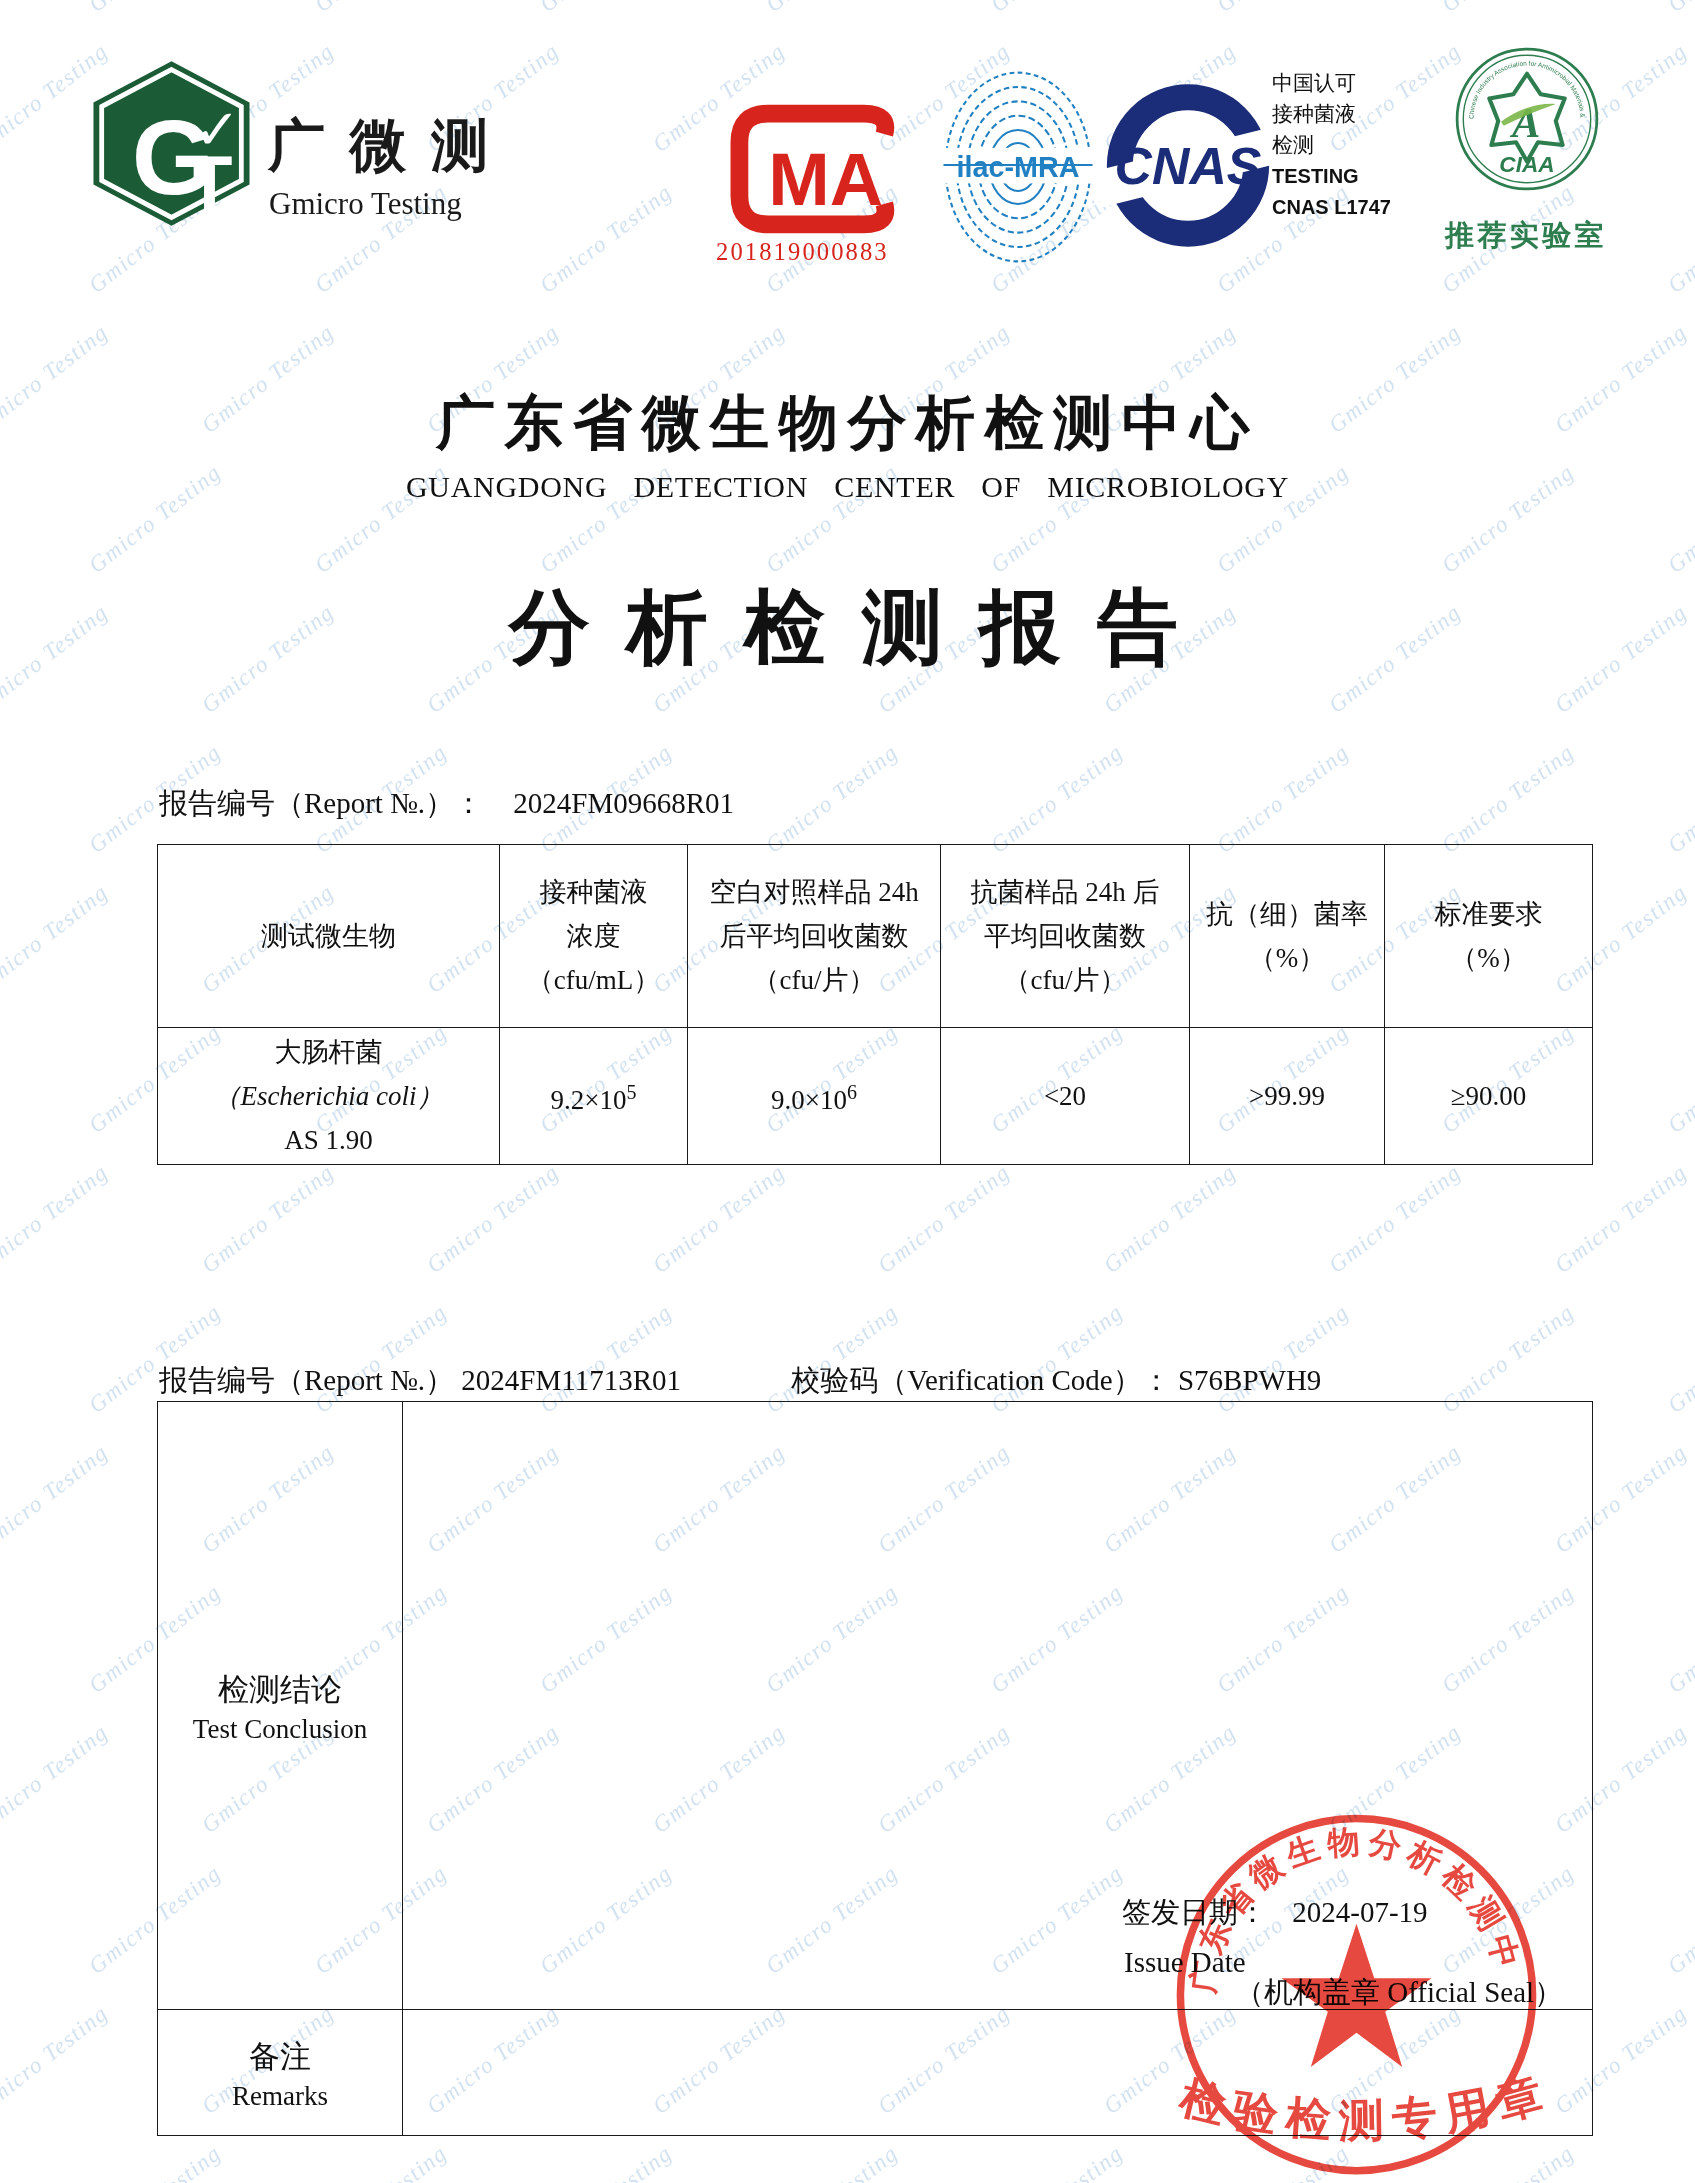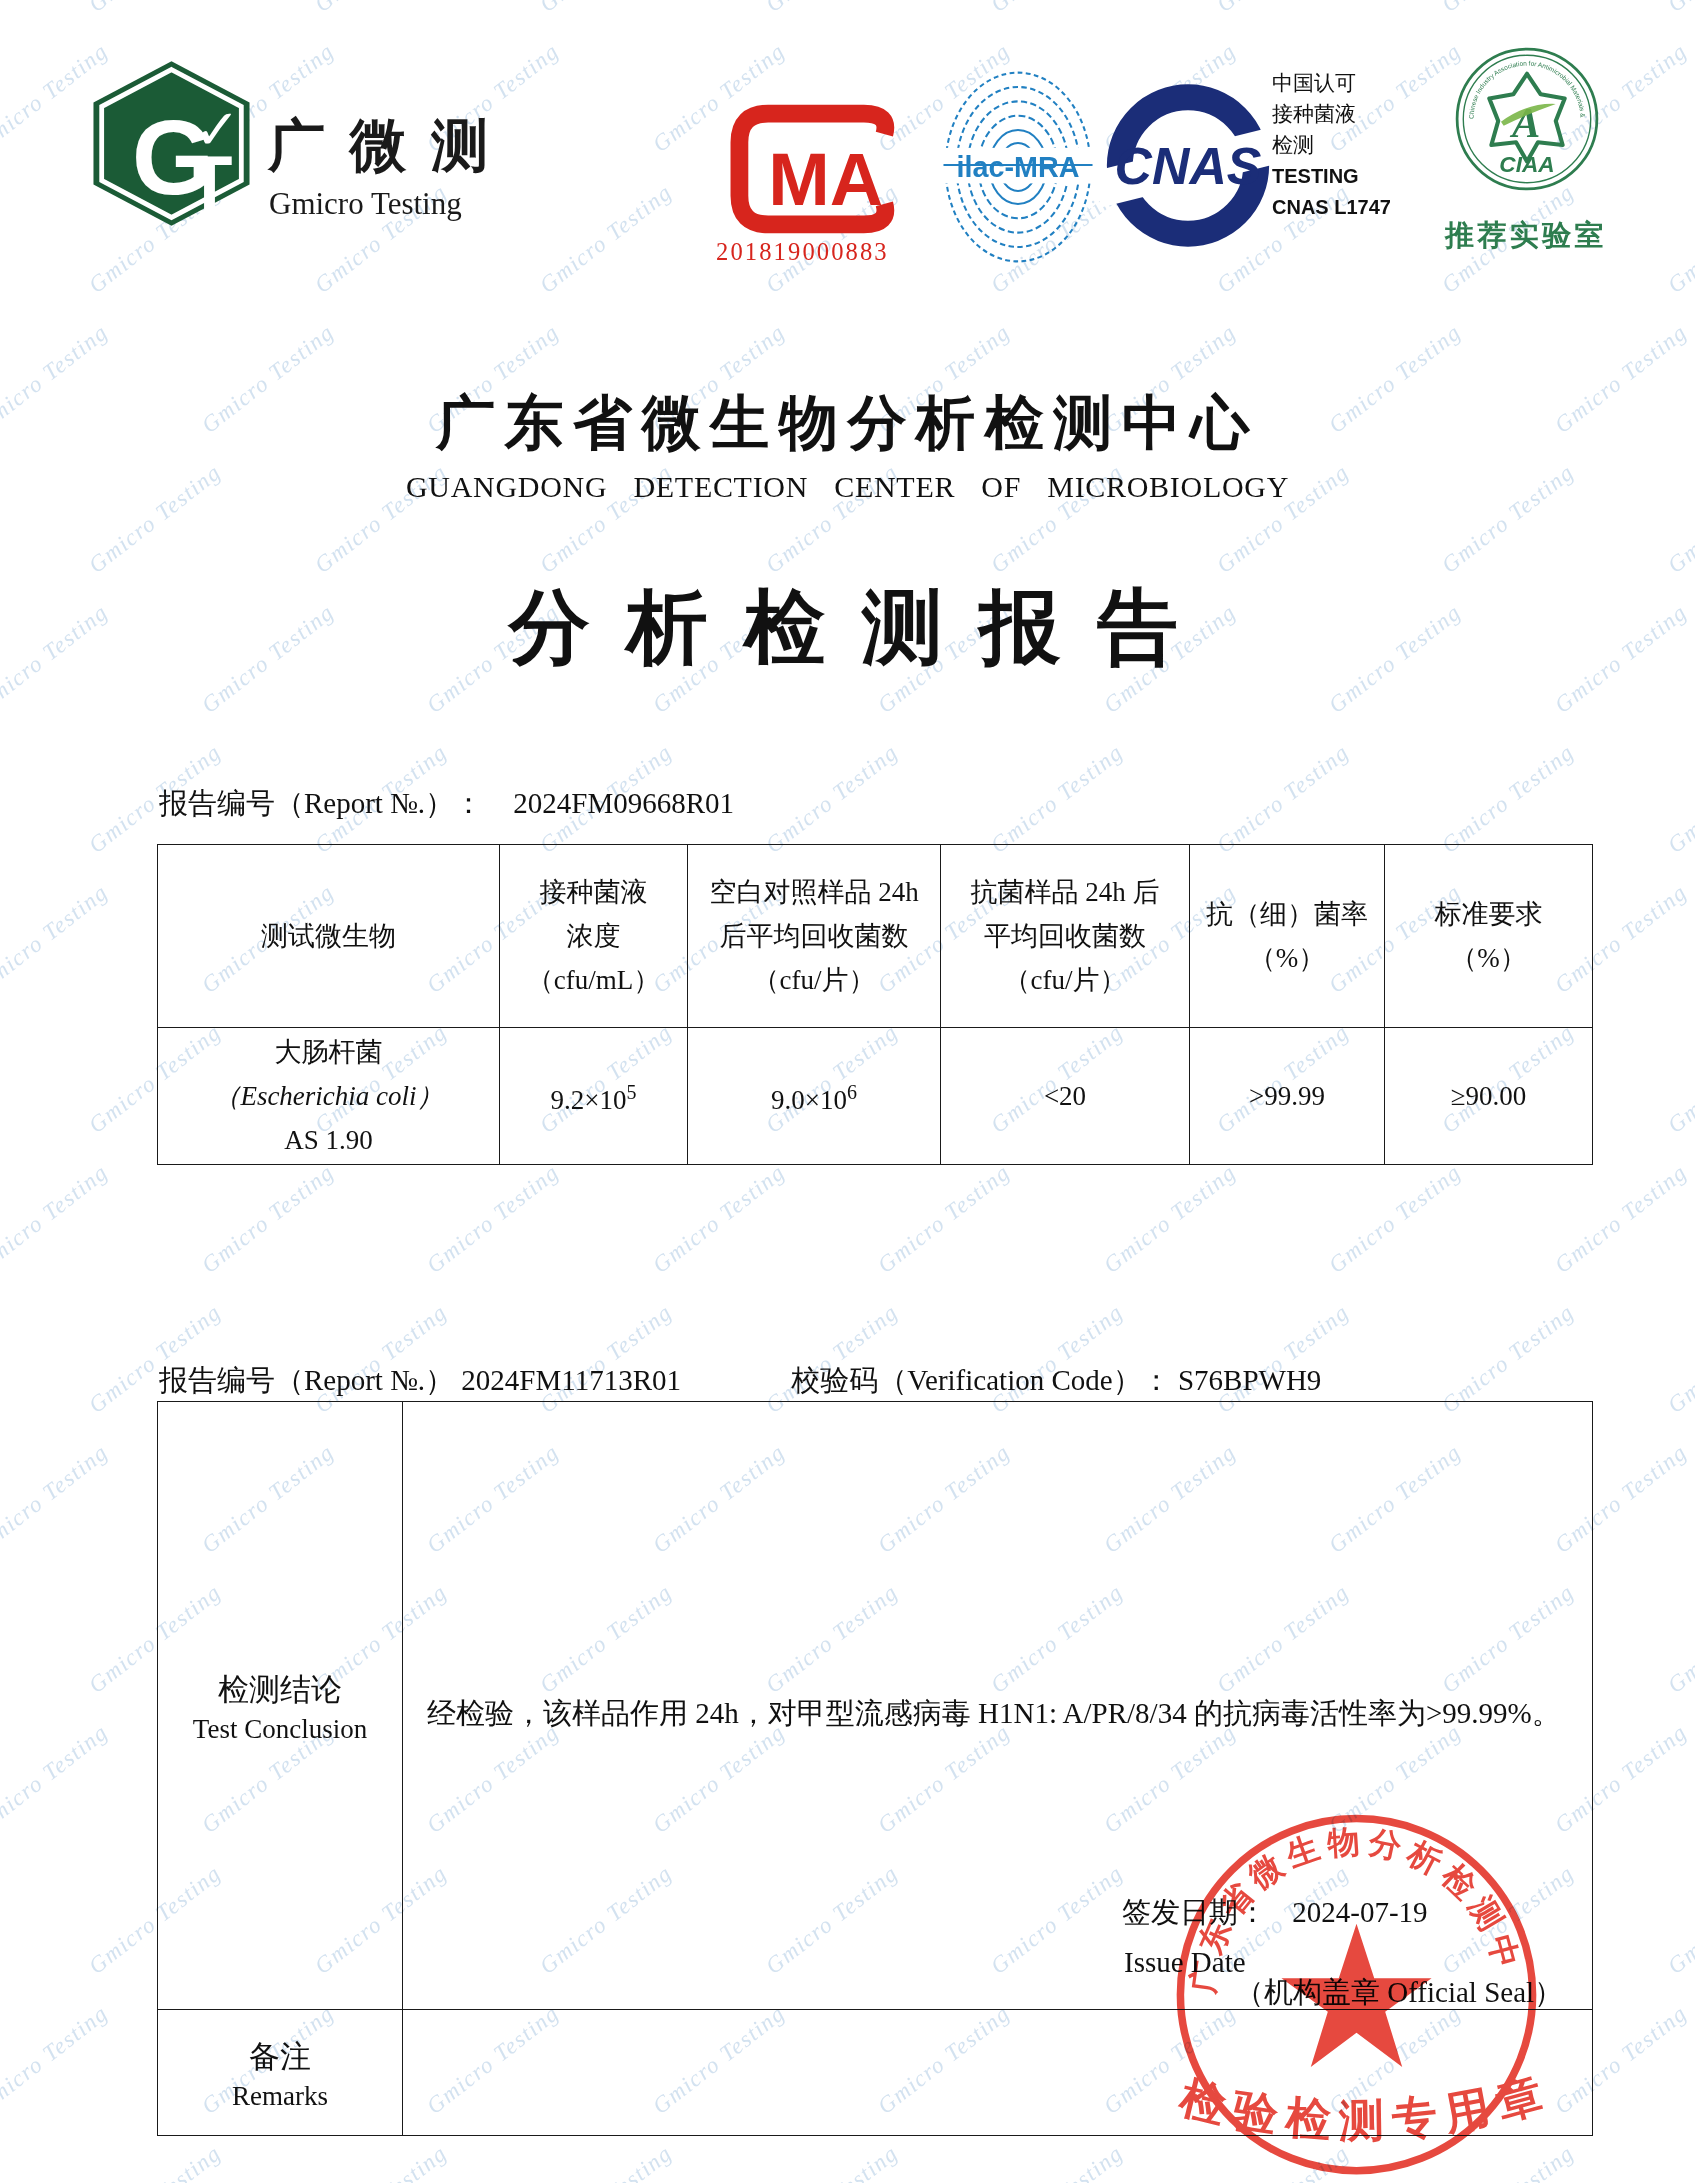--- a/index.html
+++ b/index.html
@@ -340,21 +340,20 @@
     <tr style="height:126px">
       <td>
         <div class="lblcell">备注</div>
         <div class="lblen">Remarks</div>
       </td>
       <td></td>
     </tr>
   </tbody>
     </table>
 
-  <div class="abs z2 conclusion" style="left:427px;top:1693px;width:1134px">经检验，该样品作用 24h，对甲型流感病毒 H1N1: A/PR/8/34 的抗病毒活性率为&gt;99.99%。</div>
 
   <div class="abs z2 issue" style="left:1122px;top:1893px">
     <span>签发日期：</span>
     <span style="margin-left:18px">2024-07-19</span>
   </div>
   <div class="abs z2 issue" style="left:1124px;top:1946px">Issue Date</div>
   <div class="abs z2 issue" style="left:1235px;top:1973px">（机构盖章 Official Seal）</div>
 
   <div id="sealwrap" class="abs z3" style="left:1131px;top:1809px">
     <svg width="451" height="374" viewBox="0 0 660 548">

